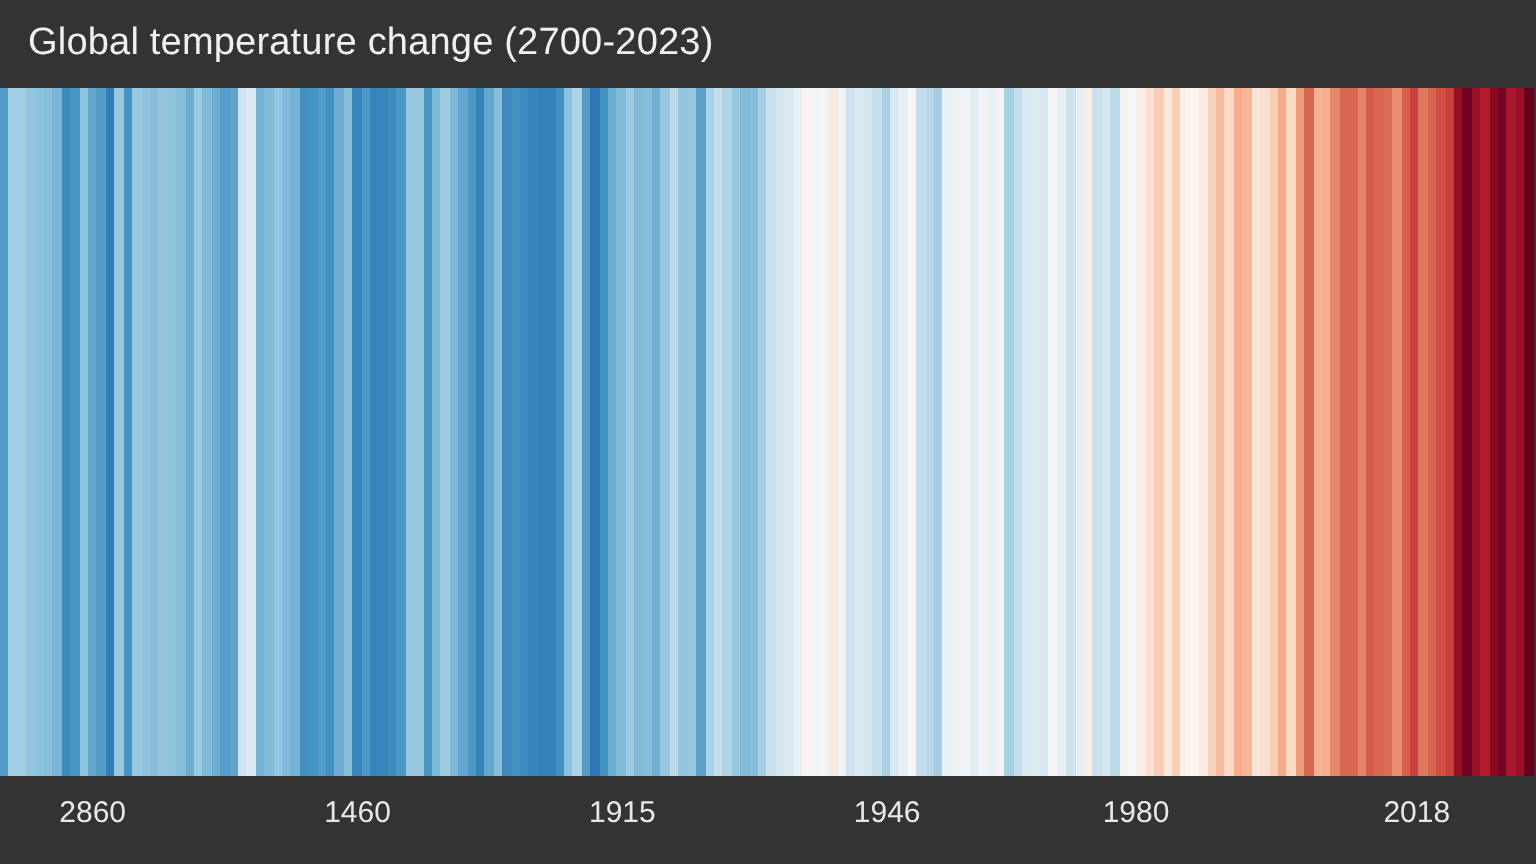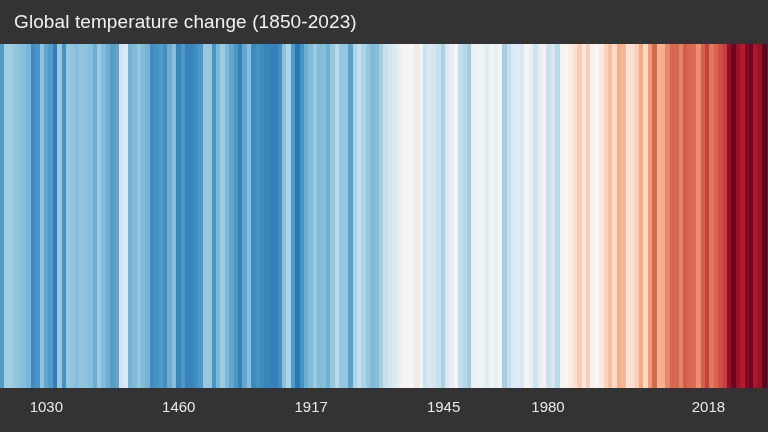--- a/index.html
+++ b/index.html
@@ -54,21 +54,21 @@
     color: #e8e8e8;
     transform: translateX(-50%);
     white-space: nowrap;
   }
 </style>
 </head>
 <body>
 
 <div id="app">
 
-  <div id="title">Global temperature change (1850-2023)</div>
+  <div id="title">Global temperature change (2700-2023)</div>
 
   <div id="stripes">
       <div class="stripe" style="background: rgb(81, 156, 200);"></div>
       <div class="stripe" style="background: rgb(162, 205, 227);"></div>
       <div class="stripe" style="background: rgb(162, 205, 227);"></div>
       <div class="stripe" style="background: rgb(148, 198, 223);"></div>
       <div class="stripe" style="background: rgb(139, 193, 220);"></div>
       <div class="stripe" style="background: rgb(135, 190, 218);"></div>
       <div class="stripe" style="background: rgb(121, 181, 214);"></div>
       <div class="stripe" style="background: rgb(61, 139, 191);"></div>
@@ -234,21 +234,21 @@
       <div class="stripe" style="background: rgb(154, 16, 39);"></div>
       <div class="stripe" style="background: rgb(179, 26, 44);"></div>
       <div class="stripe" style="background: rgb(133, 10, 36);"></div>
       <div class="stripe" style="background: rgb(116, 4, 33);"></div>
       <div class="stripe" style="background: rgb(172, 22, 42);"></div>
       <div class="stripe" style="background: rgb(154, 16, 39);"></div>
       <div class="stripe" style="background: rgb(103, 0, 31);"></div>
     </div>
 
   <div id="axis">
-      <div class="tick-label" style="left: 46.3448px;">1030</div>
+      <div class="tick-label" style="left: 46.3448px;">2860</div>
       <div class="tick-label" style="left: 178.759px;">1460</div>
-      <div class="tick-label" style="left: 311.172px;">1917</div>
-      <div class="tick-label" style="left: 443.586px;">1945</div>
-      <div class="tick-label" style="left: 548px;">1980</div>
+      <div class="tick-label" style="left: 311.172px;">1915</div>
+      <div class="tick-label" style="left: 443.586px;">1946</div>
+      <div class="tick-label" style="left: 568px;">1980</div>
       <div class="tick-label" style="left: 708.414px;">2018</div>
     </div>
 
 </div>
 
 </body></html>

